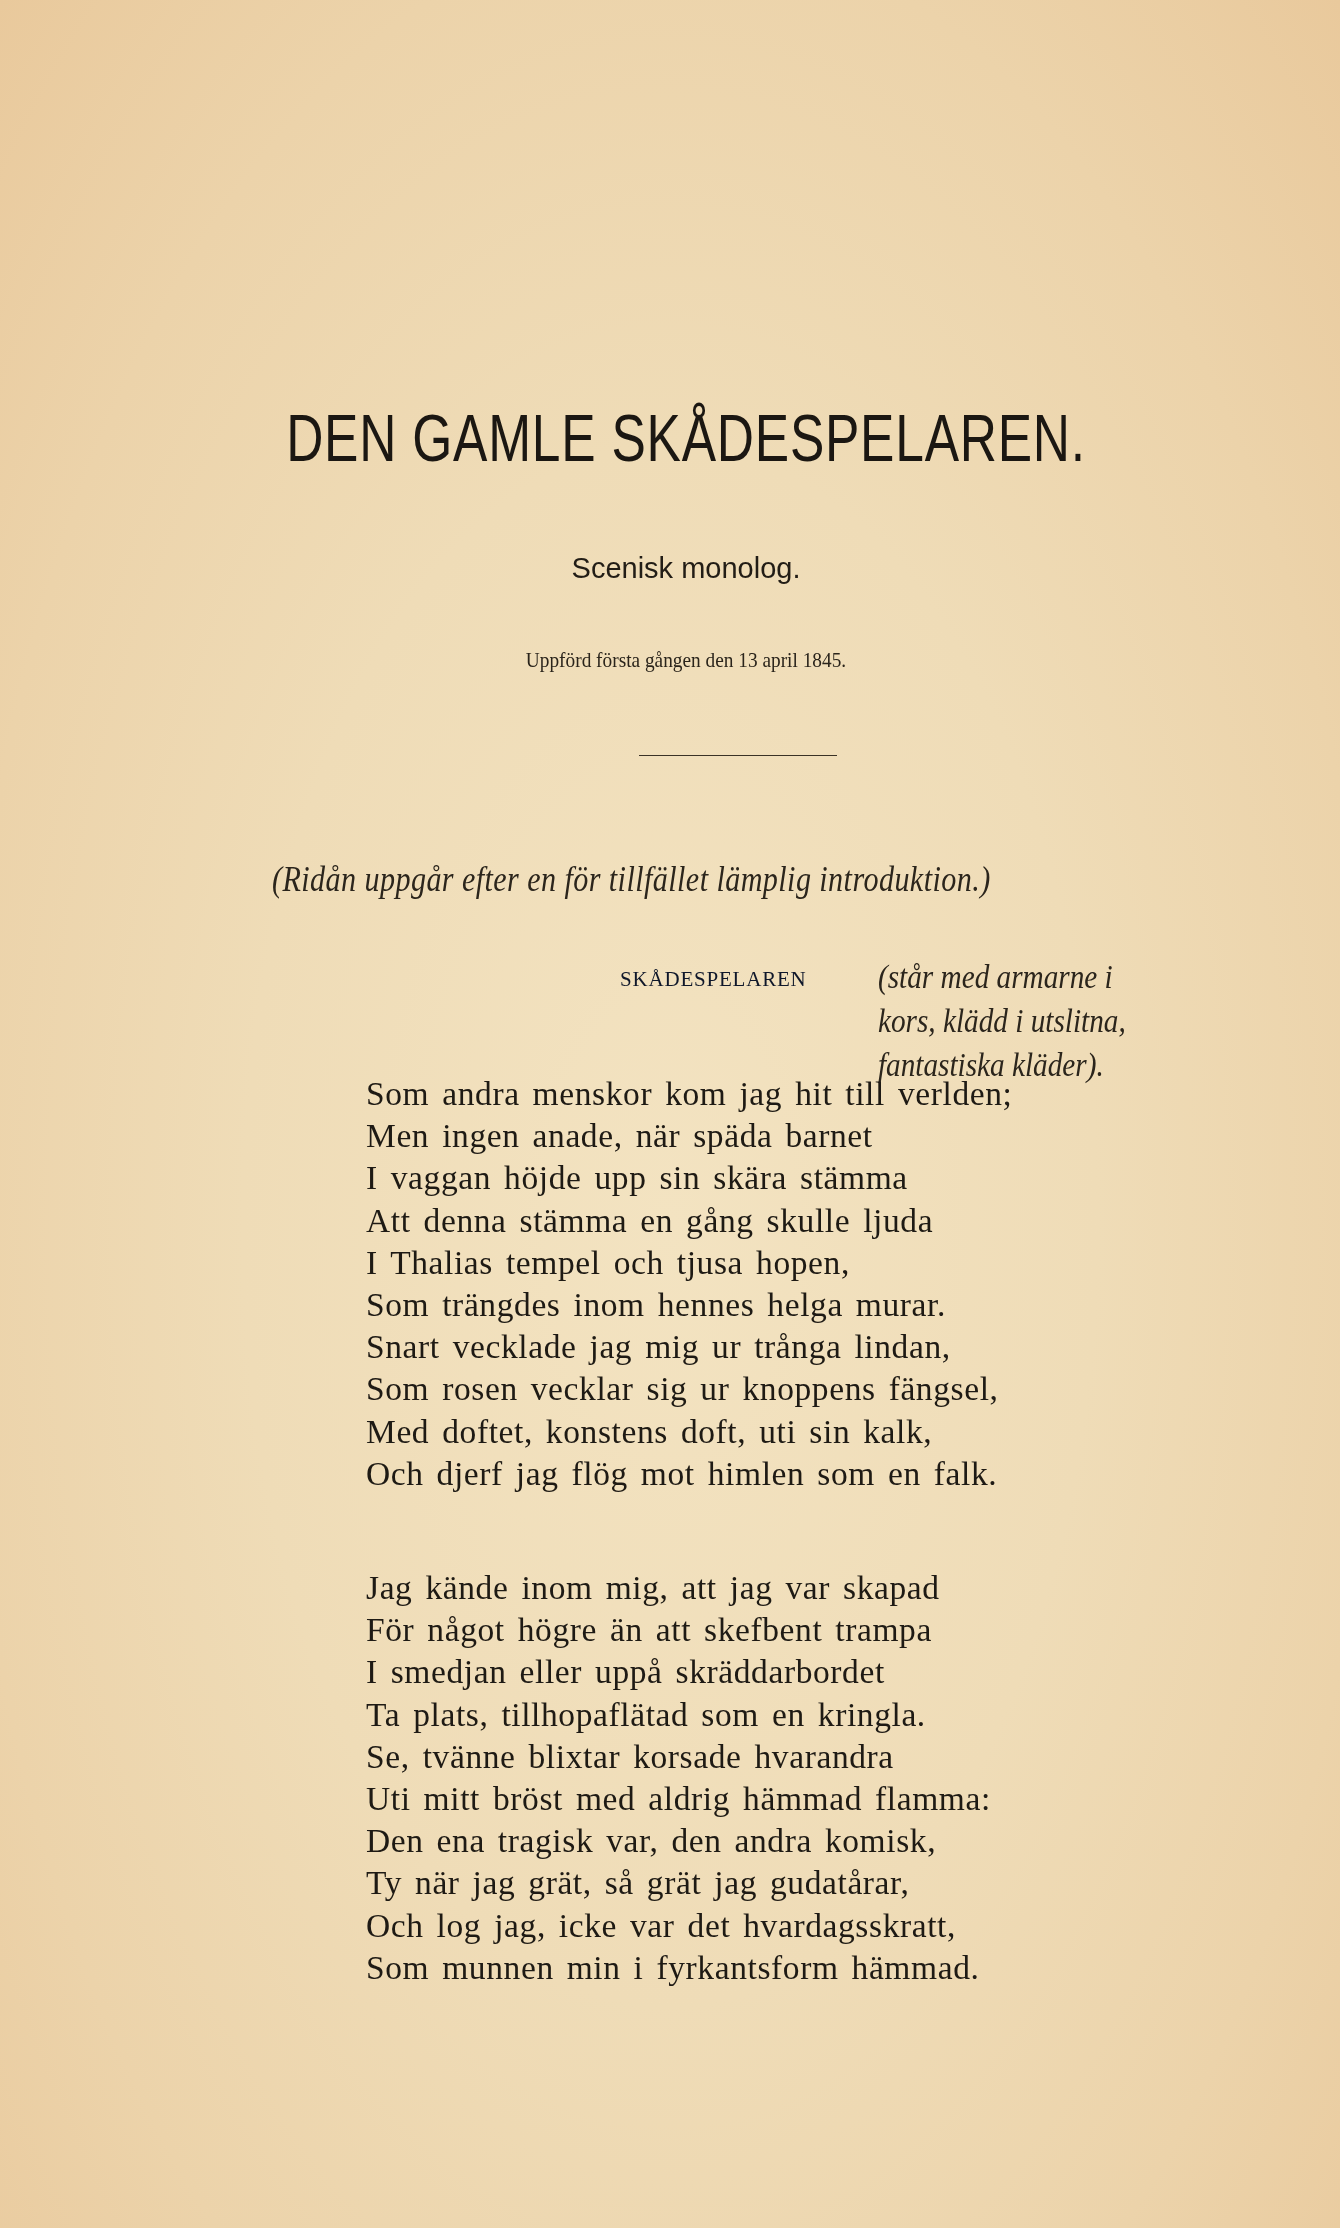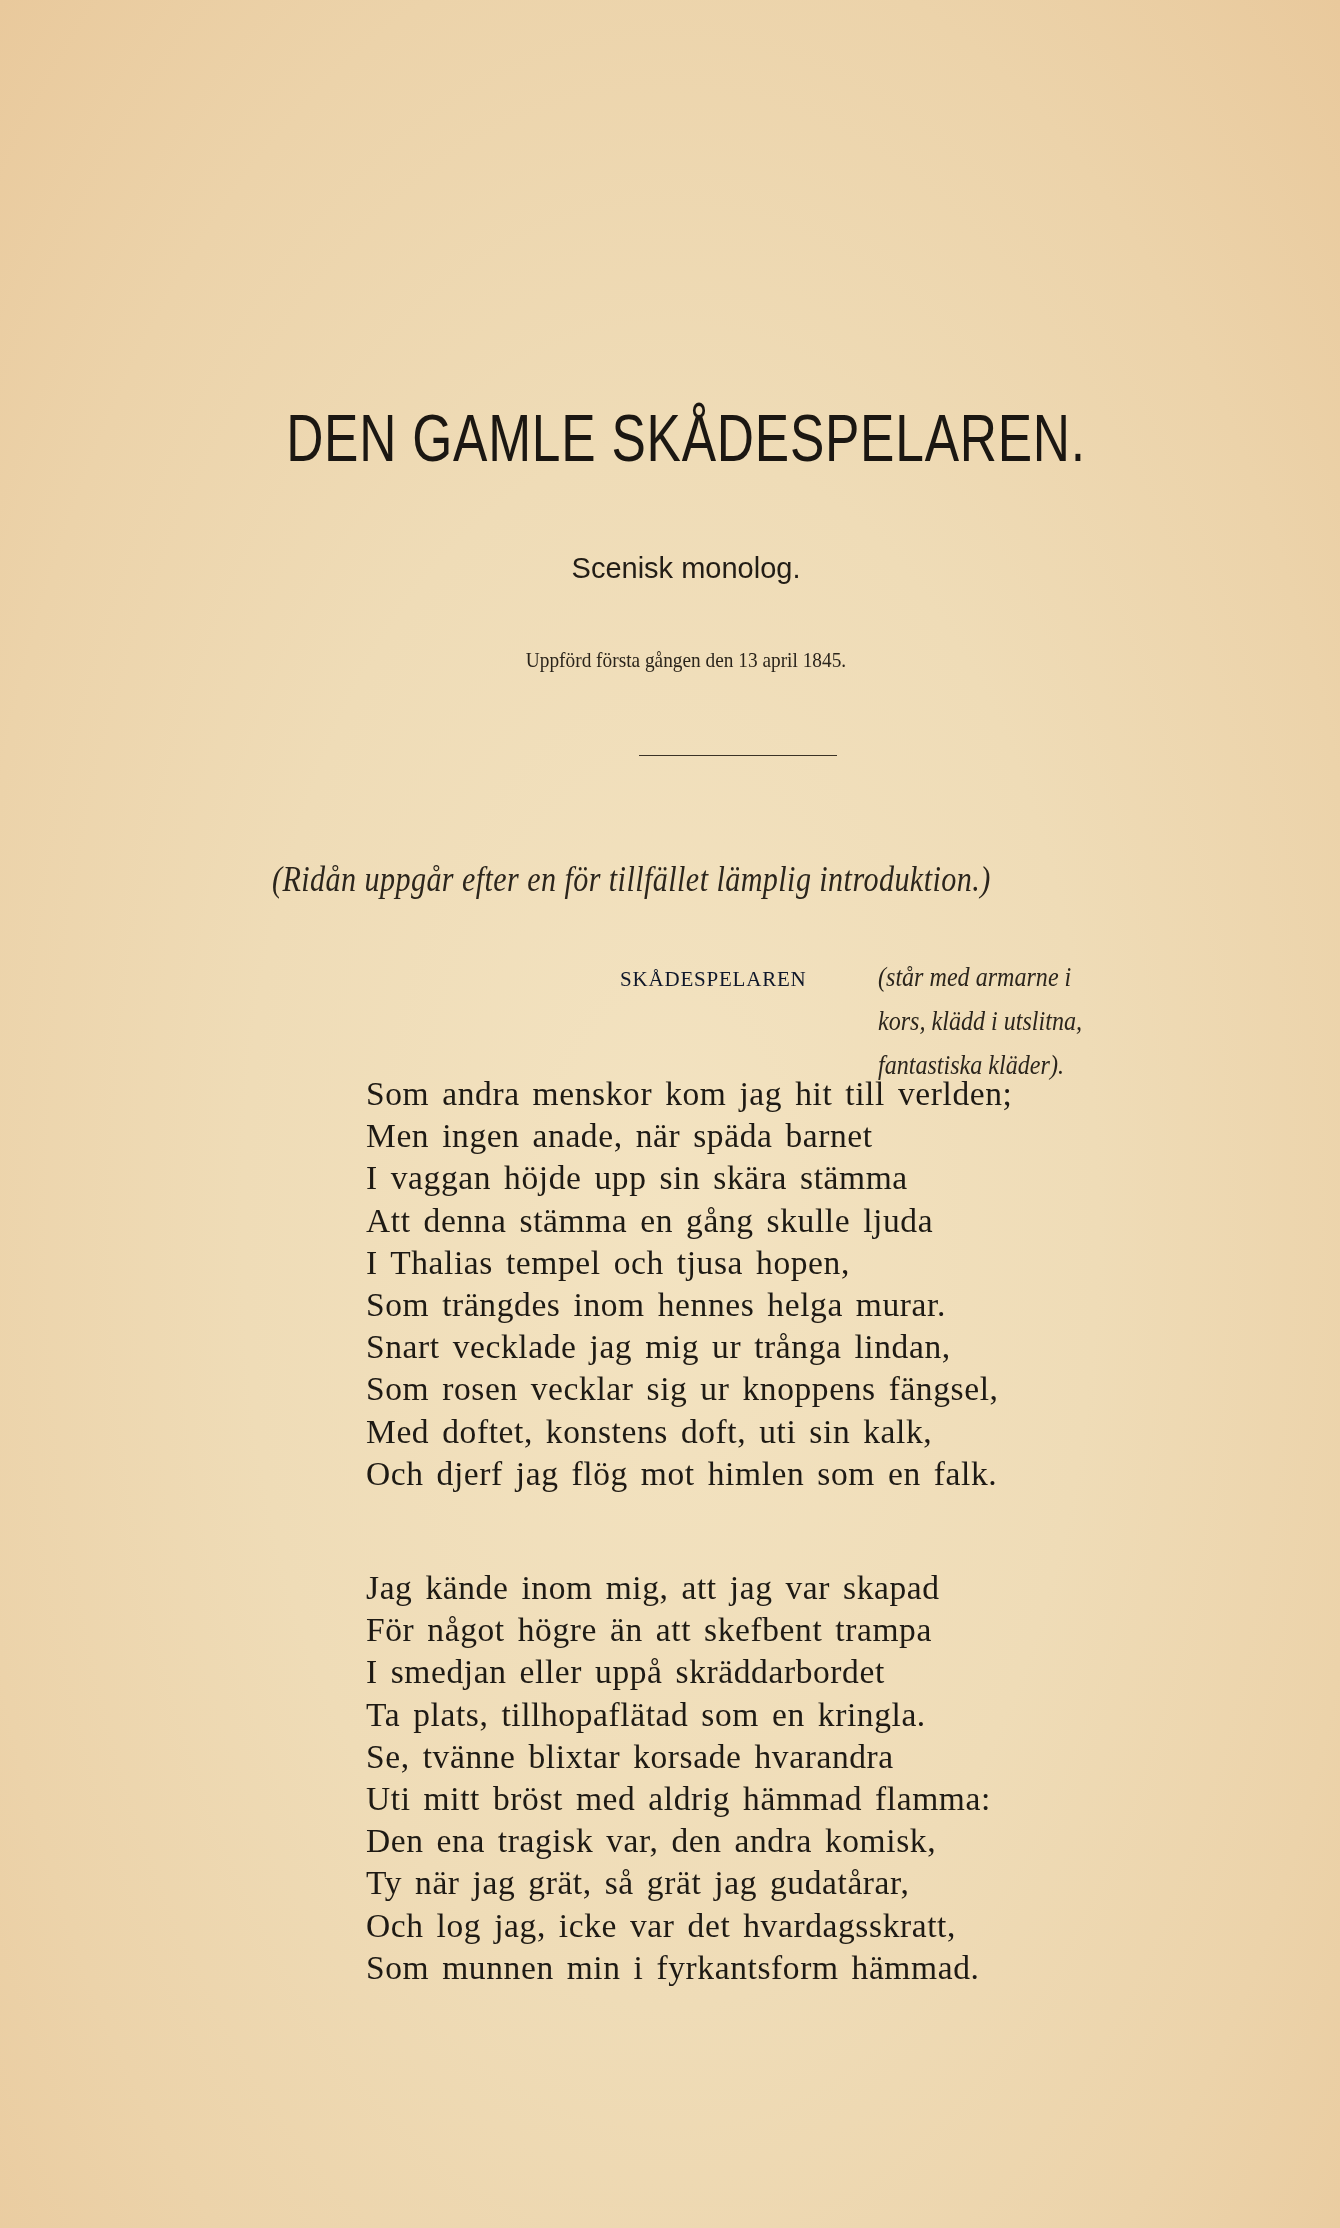--- a/index.html
+++ b/index.html
@@ -84,21 +84,21 @@
       letter-spacing: 0.8px;
       color: #0f172a;
       white-space: nowrap;
     }
     .speaker-direction {
       position: absolute;
       left: 258px; top: 0;
       width: 390px;
       font-family: "Liberation Serif", serif;
       font-style: italic;
-      font-size: 28px;
+      font-size: 34px;
       line-height: 44px;
       color: #2b251c;
     }
     .speaker-direction .ln {
       display: block;
       white-space: nowrap;
       transform: scaleX(0.86);
       transform-origin: 0 0;
     }
     .stanza {

